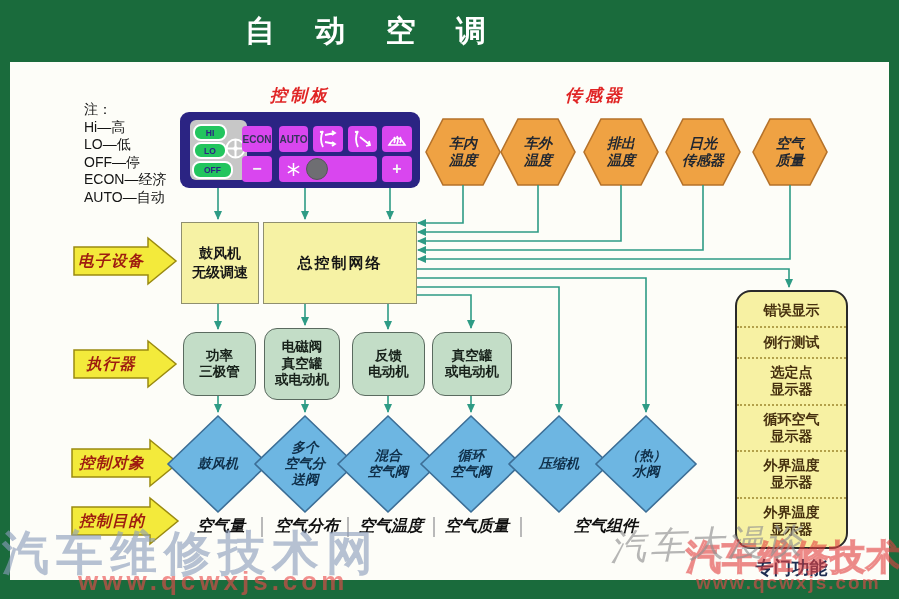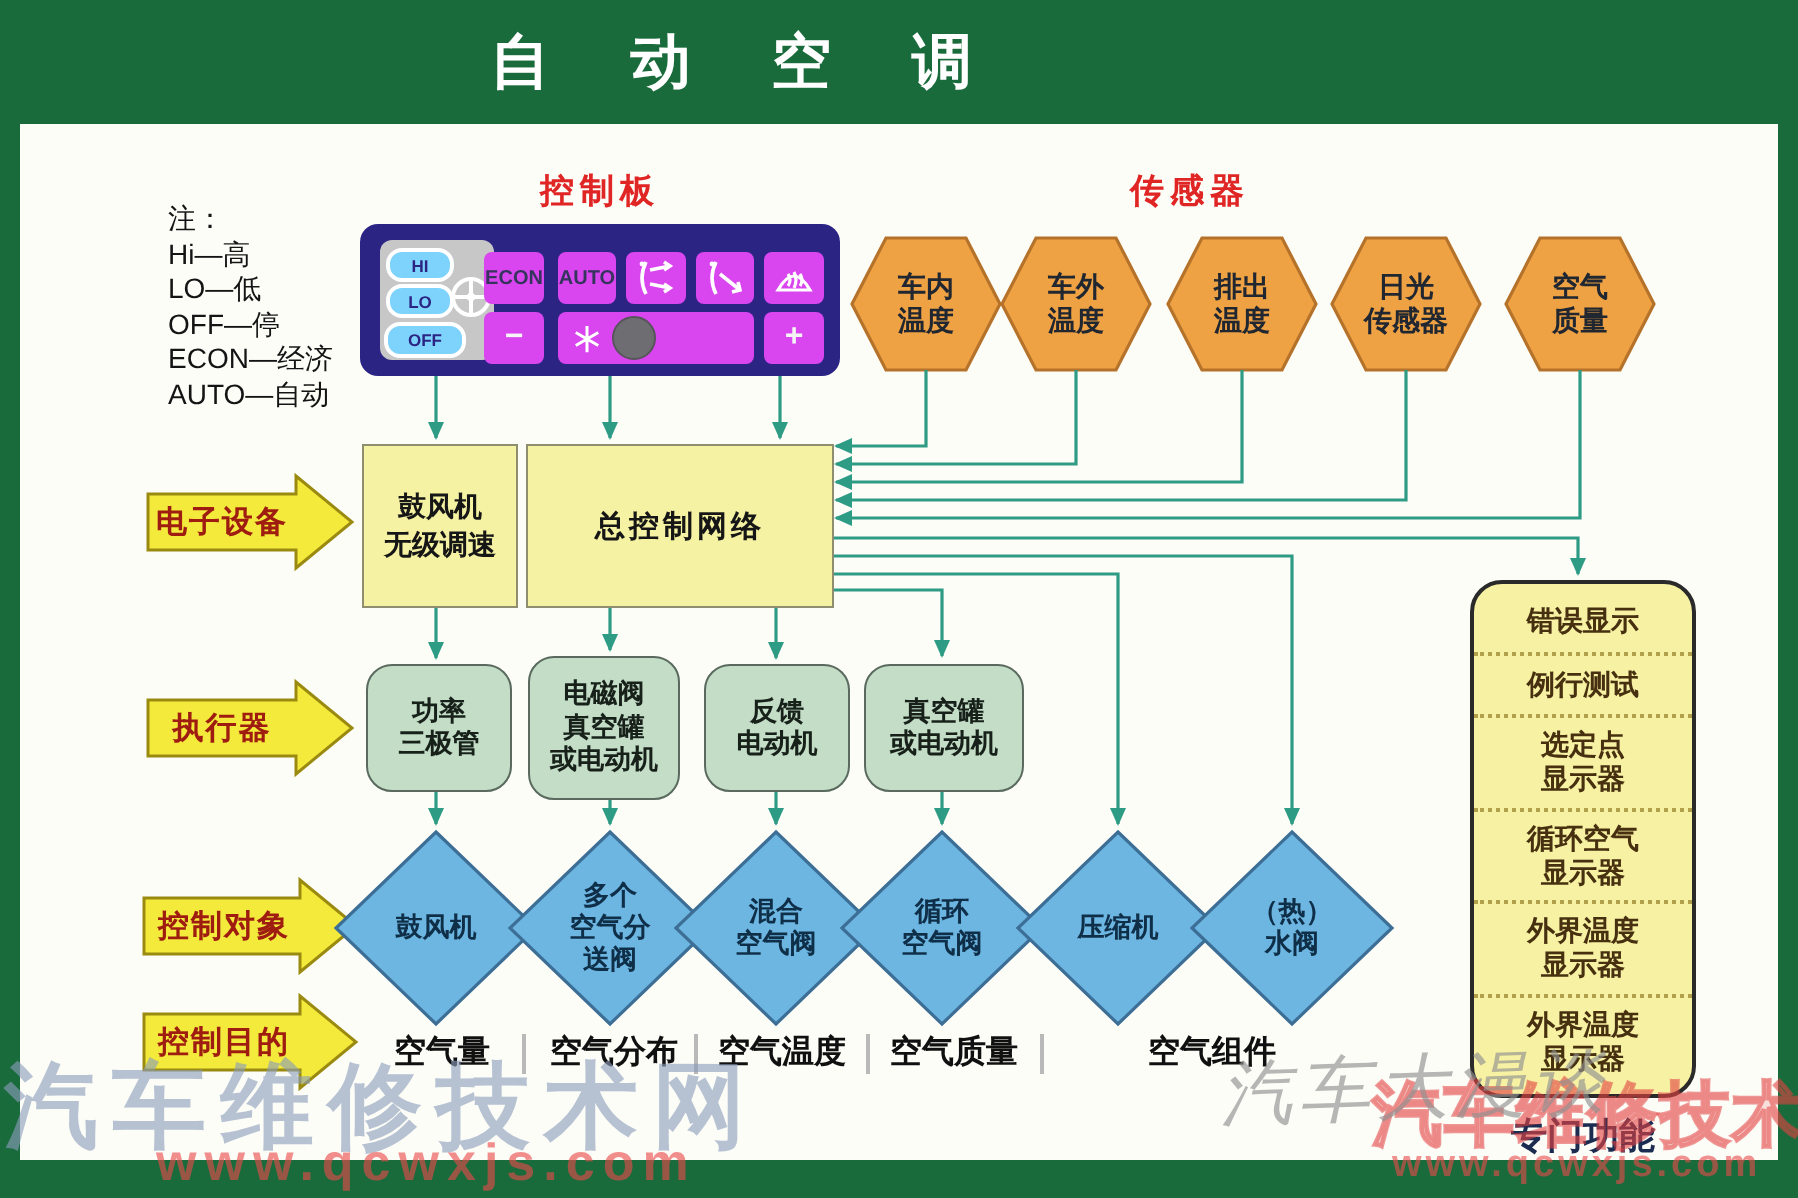--- a/index.html
+++ b/index.html
@@ -4,21 +4,21 @@
 <style>
   html,body{margin:0;padding:0;background:#444;}
   #frame{position:relative;width:899px;height:599px;background:#1a6b3c;overflow:hidden;
          font-family:"Liberation Sans","DejaVu Sans",sans-serif;}
   .titlebar{position:absolute;left:0;top:0;width:731px;height:62px;display:flex;
             align-items:center;justify-content:center;z-index:2;}
   .titlebar span{color:#ffffff;font-size:30px;font-weight:bold;letter-spacing:16px;text-indent:16px;}
   .whitebg{position:absolute;left:10px;top:62px;width:879px;height:518px;background:#fdfdf8;z-index:1;}
   svg.wires{position:absolute;left:0;top:0;width:899px;height:599px;z-index:2;pointer-events:none;}
   .lab{position:absolute;display:flex;flex-direction:column;align-items:center;
-       justify-content:center;text-align:center;z-index:3;}
+       justify-content:center;text-align:center;z-index:3;font-style:italic;}
   .lab span{display:block;}
   .seclabel{color:#e02525;font-weight:bold;font-size:17px;letter-spacing:3px;}
   .notes{position:absolute;left:84px;top:101px;z-index:3;font-size:14px;line-height:17.5px;color:#141414;}
   .notes span{display:block;}
   .hexlab{width:76px;height:66px;font-size:14px;font-weight:bold;color:#212731;line-height:17px;}
   .ybox{position:absolute;background:#f6f2a4;border:1px solid #8f8f6f;z-index:3;display:flex;
         flex-direction:column;align-items:center;justify-content:center;text-align:center;
         font-weight:bold;color:#161616;}
   .gbox{position:absolute;background:#c3ddc7;border:1.5px solid #5a6a5f;border-radius:13px;z-index:3;
         display:flex;flex-direction:column;align-items:center;justify-content:center;text-align:center;
@@ -37,21 +37,21 @@
   .sfcap{position:absolute;left:744px;top:556px;width:95px;text-align:center;z-index:4;
          font-size:18px;font-weight:bold;color:#1c2c50;}
   
   .panel{position:absolute;left:180px;top:112px;width:240px;height:76px;background:#2b2483;
          border-radius:9px;z-index:3;}
   .pbtn{position:absolute;background:#d946ef;border-radius:4px;display:flex;align-items:center;
         justify-content:center;}
   .pbtn.txt{font-size:10px;font-weight:bold;color:#34345c;}
   .pbtn.sign{font-size:16px;font-weight:bold;color:#f5f5f5;}
   .cluster{position:absolute;left:10px;top:8px;width:57px;height:60px;background:#c7c7c7;border-radius:6px;}
-  .pill{position:absolute;background:#7dd3fc;border:2px solid #ffffff;border-radius:8px;
+  .pill{position:absolute;background:#22c55e;border:2px solid #ffffff;border-radius:8px;
         display:flex;align-items:center;justify-content:center;font-size:8.5px;font-weight:bold;color:#2b2483;}
   
   .wm{position:absolute;z-index:6;pointer-events:none;white-space:nowrap;}
   .wm-main{left:2px;top:522px;font-size:47px;font-weight:bold;letter-spacing:7px;
            color:rgba(139,156,188,0.62);}
   .wm-url{left:78px;top:566px;font-size:26px;font-weight:bold;letter-spacing:4px;
           color:rgba(234,74,74,0.62);}
   .wm-right{left:686px;top:534px;font-size:35px;font-weight:bold;letter-spacing:1px;
             color:rgba(230,70,70,0.16);-webkit-text-stroke:1.3px rgba(225,65,65,0.55);}
   .wm-url2{left:696px;top:572px;font-size:19px;font-weight:bold;letter-spacing:2px;

